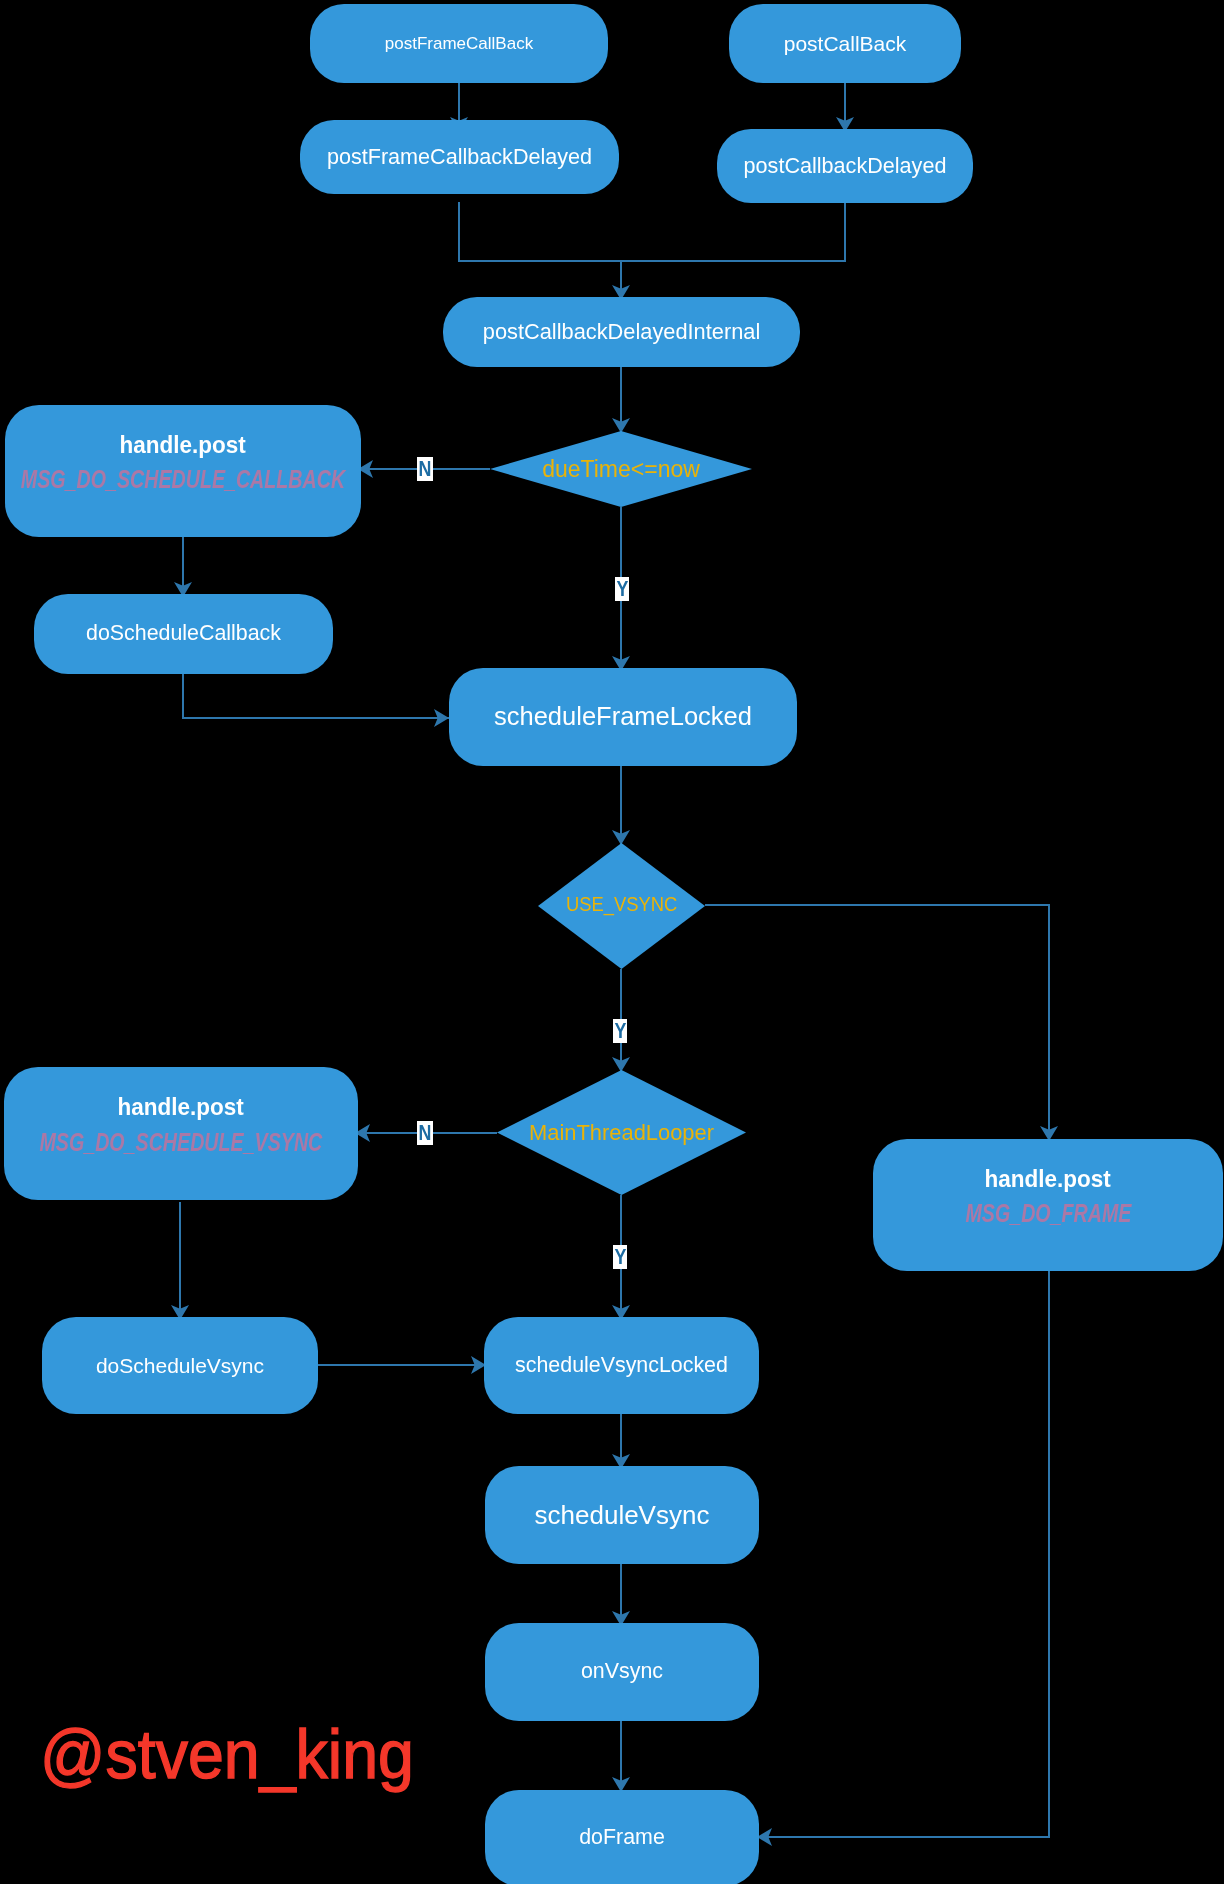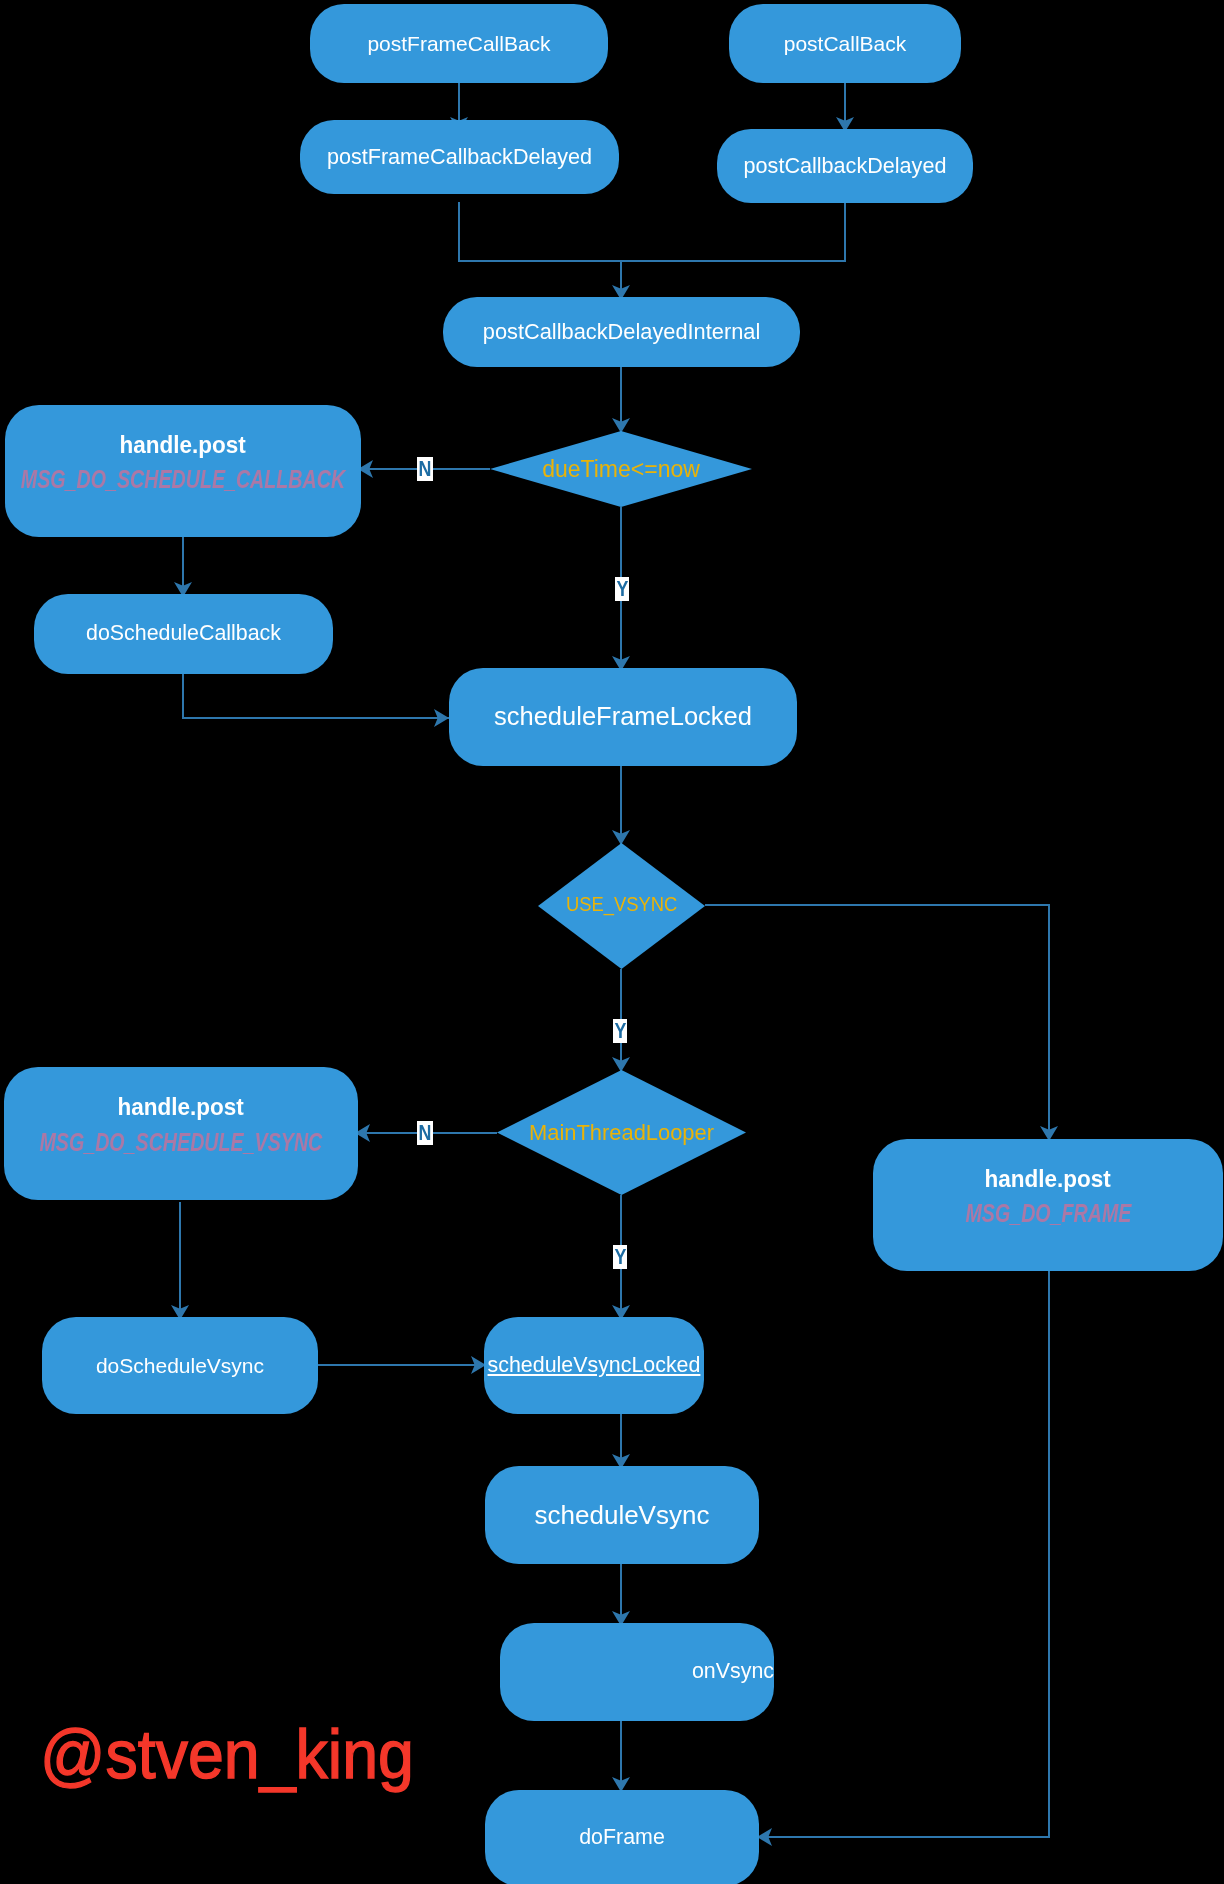--- a/index.html
+++ b/index.html
@@ -53,21 +53,21 @@
       <path d="M 180 1202 L 180 1320" marker-end="url(#ah)"></path>
       <path d="M 317 1365 L 486 1365" marker-end="url(#ah)"></path>
       <path d="M 621 1413 L 621 1469" marker-end="url(#ah)"></path>
       <path d="M 621 1563 L 621 1626" marker-end="url(#ah)"></path>
       <path d="M 621 1720 L 621 1792" marker-end="url(#ah)"></path>
       <path d="M 1049 1271 L 1049 1837 L 757 1837" marker-end="url(#ah)"></path>
     </g>
   </svg>
 
   <div class="node" style="left:310px;top:4px;width:298px;height:79px;">
-    <span class="nlabel" style="font-size:21px;">postFrameCallBack</span>
+    <span class="nlabel" style="font-size:17px;">postFrameCallBack</span>
   </div>
 
   <div class="node" style="left:729px;top:4px;width:232px;height:79px;">
     <span class="nlabel" style="font-size:21px;">postCallBack</span>
   </div>
 
   <div class="node" style="left:300px;top:120px;width:319px;height:74px;">
     <span class="nlabel" style="font-size:21.6px;">postFrameCallbackDelayed</span>
   </div>
 
@@ -120,29 +120,29 @@
 
   <div class="node node2" style="left:873px;top:1139px;width:350px;height:132px;">
     <span class="nlabel" style="font-size:23.4px;font-weight:bold;transform:scaleX(0.962);">handle.post</span>
     <span class="nsub" style="font-size:25.7px;transform:scaleX(0.765);margin-top:10px;">MSG_DO_FRAME</span>
   </div>
 
   <div class="node" style="left:42px;top:1317px;width:276px;height:97px;">
     <span class="nlabel" style="font-size:21px;">doScheduleVsync</span>
   </div>
 
-  <div class="node" style="left:484px;top:1317px;width:220px;height:97px;text-decoration:underline;">
+  <div class="node" style="left:484px;top:1317px;width:275px;height:97px;">
     <span class="nlabel" style="font-size:21.4px;">scheduleVsyncLocked</span>
   </div>
 
   <div class="node" style="left:485px;top:1466px;width:274px;height:98px;">
     <span class="nlabel" style="font-size:26px;text-align:center;">scheduleVsync</span>
   </div>
 
-  <div class="node" style="left:500px;top:1623px;width:274px;height:98px;align-items:flex-end;">
+  <div class="node" style="left:485px;top:1623px;width:274px;height:98px;">
     <span class="nlabel" style="font-size:21.4px;">onVsync</span>
   </div>
 
   <div class="node" style="left:485px;top:1790px;width:274px;height:96px;">
     <span class="nlabel" style="font-size:21.4px;">doFrame</span>
   </div>
 
   <div class="elabel" style="left:417px;top:457px;width:16px;height:24px;font-size:22.3px;">
     <span>N</span>
   </div>

